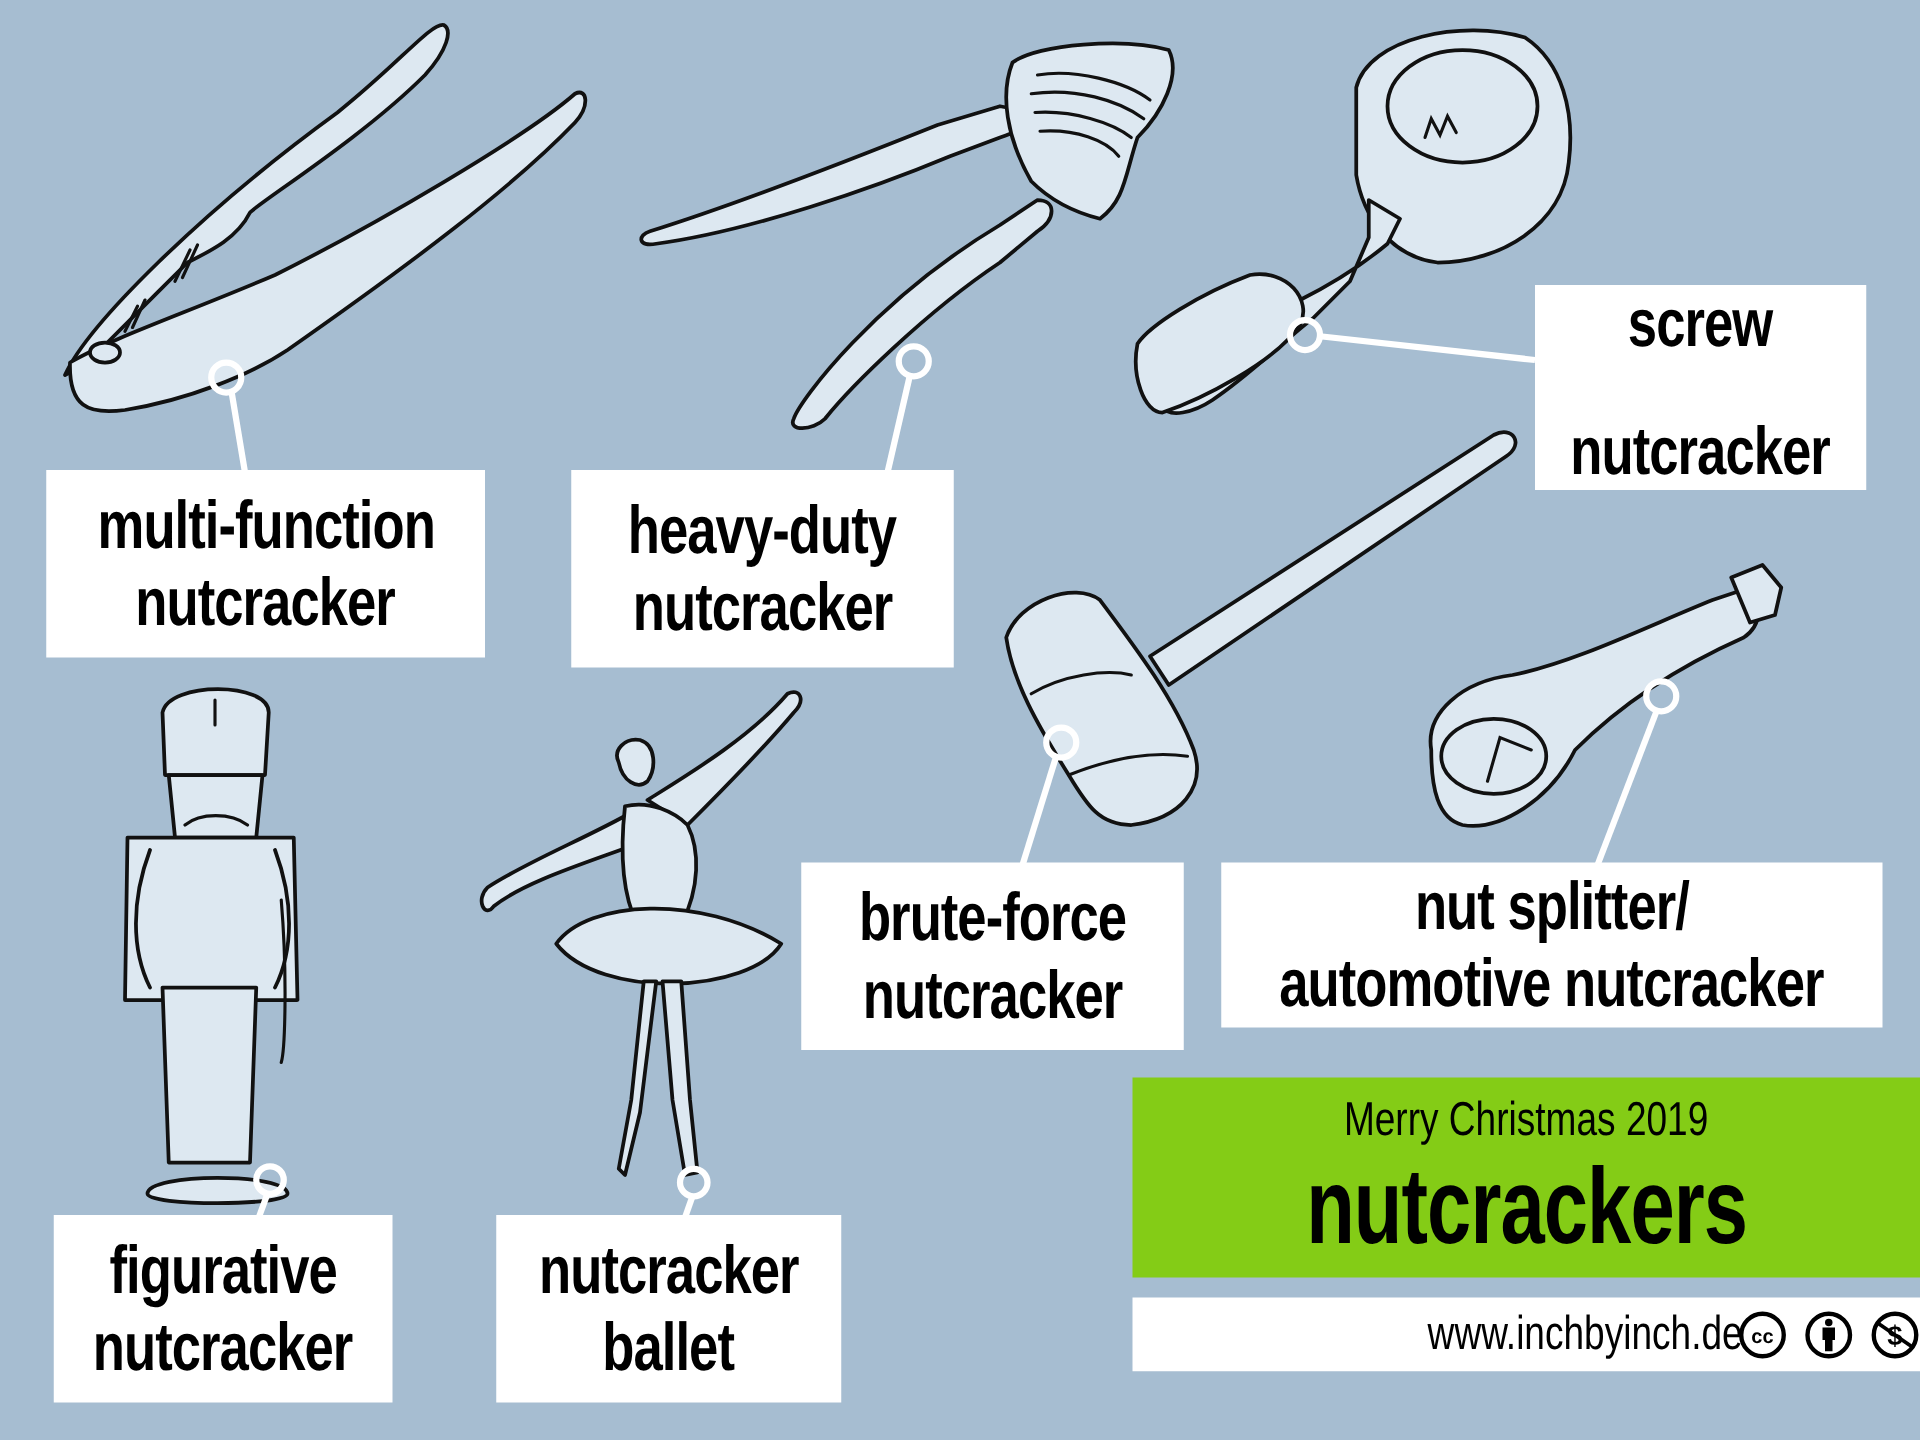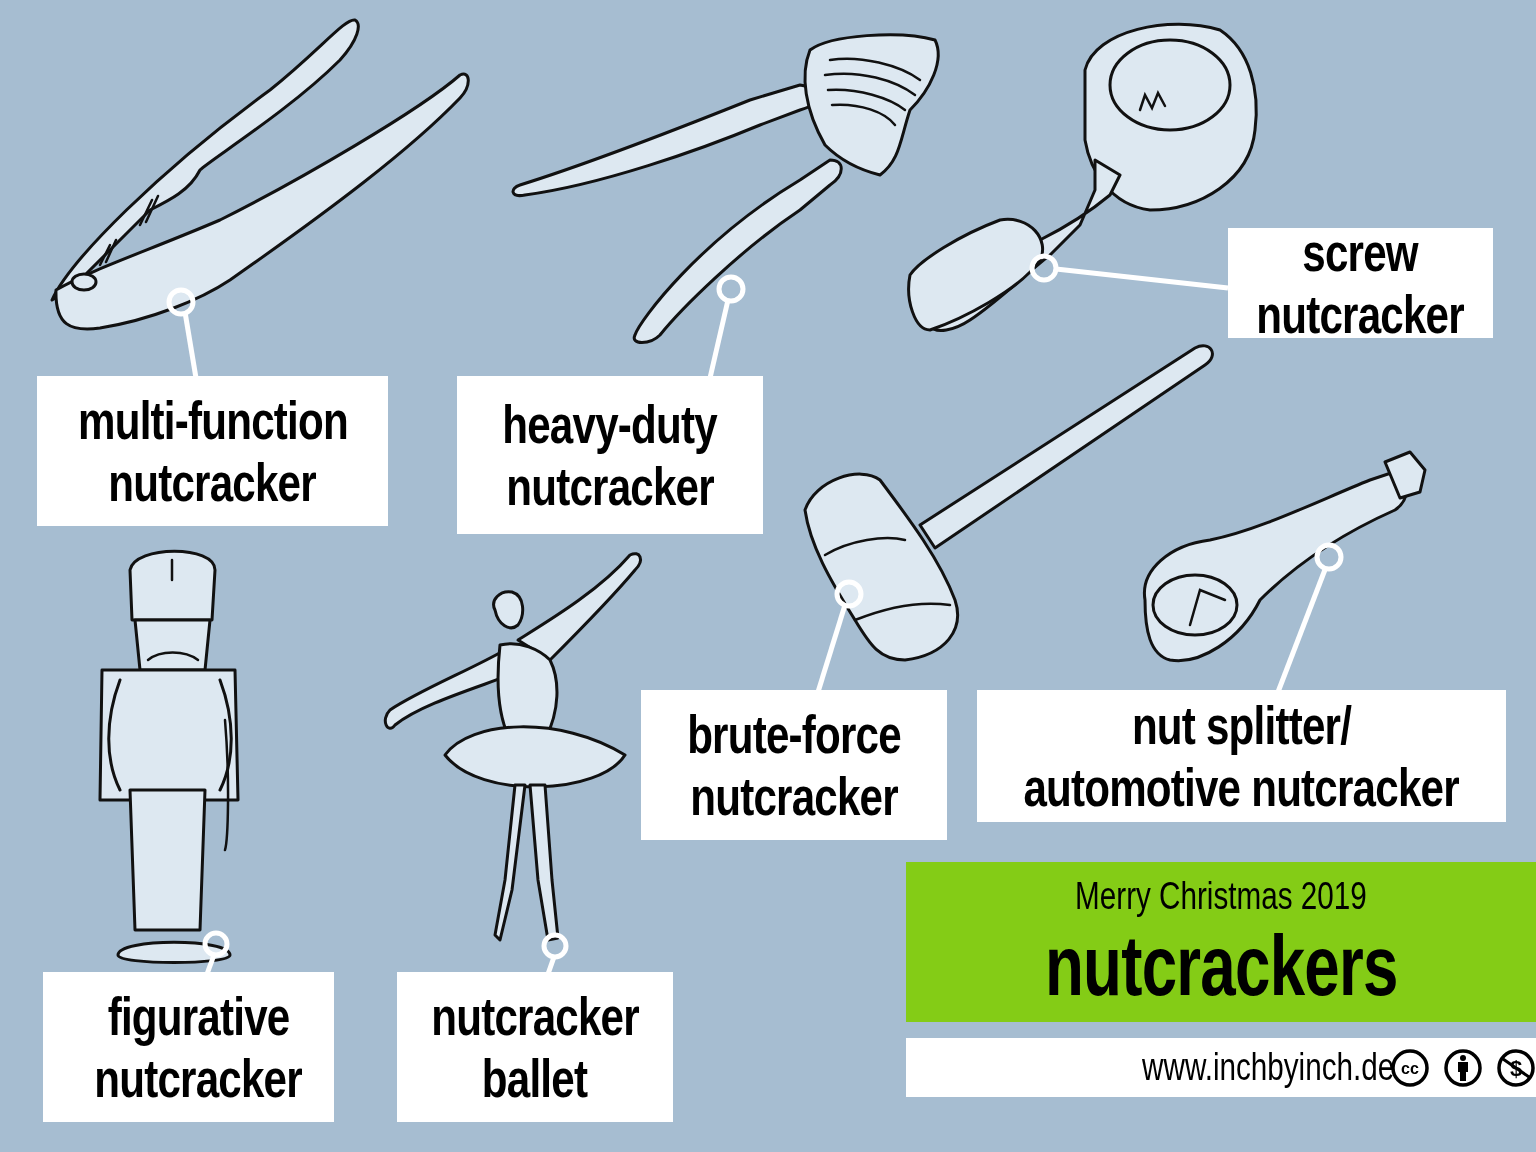--- a/index.html
+++ b/index.html
@@ -110,36 +110,36 @@
 <div class="label" style="left:37px;top:376px;width:351px;height:150px;">
   <span>multi-function</span>
   <span>nutcracker</span>
 </div>
 
 <div class="label" style="left:457px;top:376px;width:306px;height:158px;">
   <span>heavy-duty</span>
   <span>nutcracker</span>
 </div>
 
-<div class="label" style="left:1228px;top:228px;width:265px;height:110px;">
+<div class="label" style="left:1228px;top:228px;width:265px;height:164px;justify-content:space-between;">
   <span>screw</span>
   <span>nutcracker</span>
 </div>
 
 <div class="label" style="left:641px;top:690px;width:306px;height:150px;align-items:center;">
   <span>brute-force</span>
   <span>nutcracker</span>
 </div>
 
 <div class="label" style="left:977px;top:690px;width:529px;height:132px;">
   <span>nut splitter/</span>
   <span>automotive nutcracker</span>
 </div>
 
-<div class="label" style="left:43px;top:972px;width:271px;height:150px;padding-left:20px;">
+<div class="label" style="left:43px;top:972px;width:271px;height:150px;">
   <span>figurative</span>
   <span>nutcracker</span>
 </div>
 
 <div class="label" style="left:397px;top:972px;width:276px;height:150px;">
   <span>nutcracker</span>
   <span>ballet</span>
 </div>
 
 <div id="title-box">

